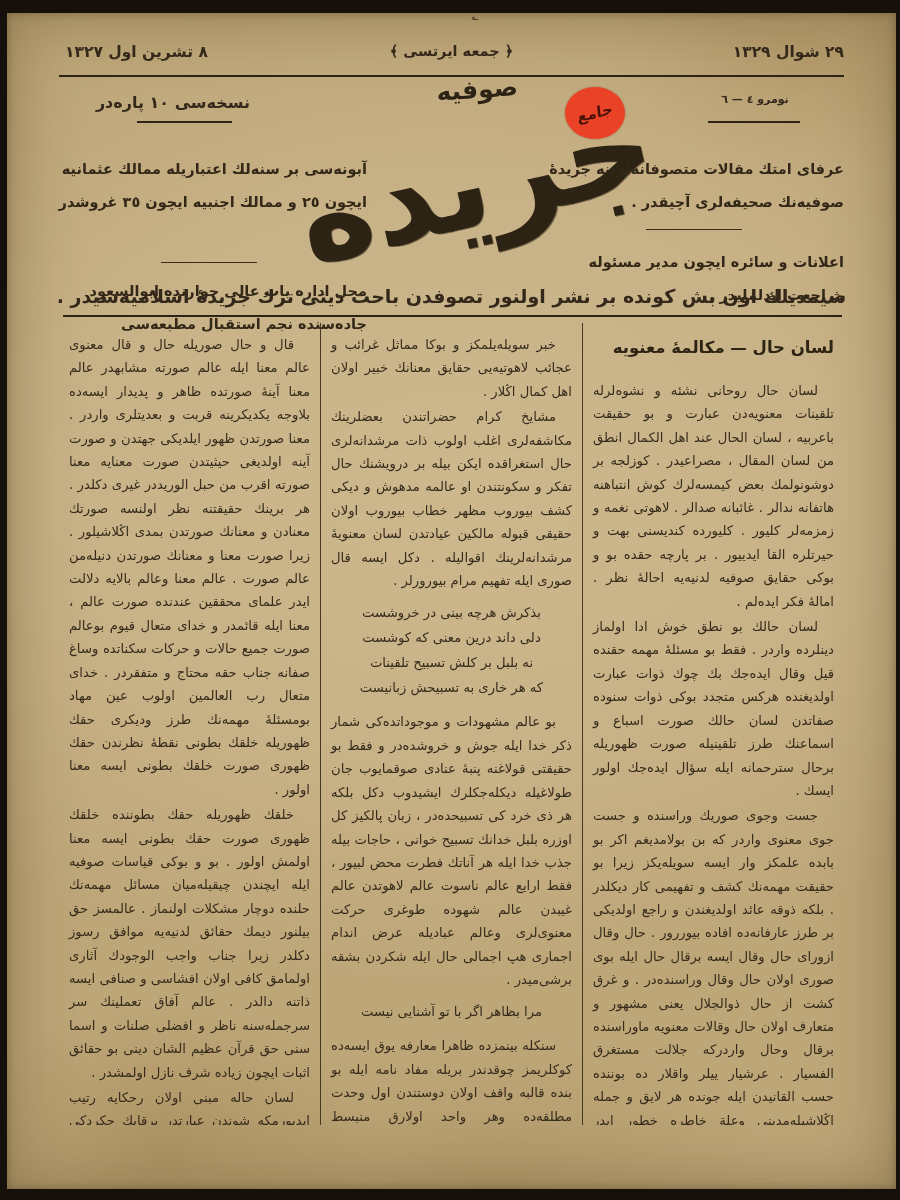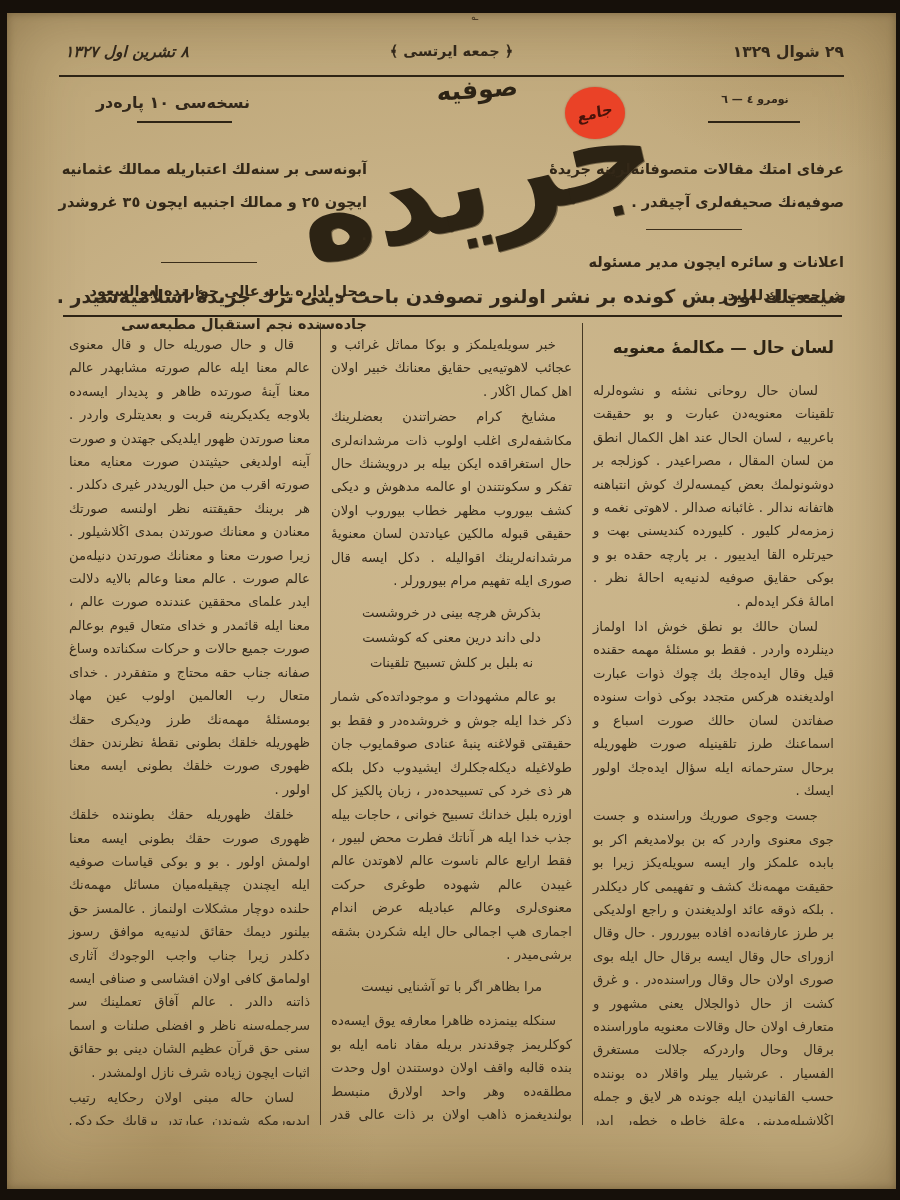--- a/index.html
+++ b/index.html
@@ -18,21 +18,21 @@
       radial-gradient(ellipse 700px 500px at 50% 40%, #cdb88e 0%, #c8b287 55%, #bda678 100%);
     box-shadow: inset 0 0 70px rgba(70,48,14,.38), inset 0 0 8px rgba(40,25,5,.35);
     color:#2e2518;
   }
   .abs{position:absolute;}
   
   .tiny-mark{top:-4px;left:428px;width:80px;text-align:center;font-size:12px;color:#4a3b26;letter-spacing:2px;}
   .date{top:30px;font-size:15.5px;font-weight:bold;color:#33281a;white-space:nowrap;}
   .date-right{right:52px;}
   .date-center{left:0;right:0;text-align:center;font-size:14.5px;}
-  .date-left{left:58px;font-style:italic;}
+  .date-left{left:58px;}
   .rule{background:#2e2415;}
   .rule-dates{top:62px;right:52px;left:52px;height:2.4px;}
   .issue{top:80px;right:66px;width:150px;text-align:center;font-size:11px;font-weight:bold;color:#33281a;}
   .rule-issue{top:108px;right:96px;width:92px;height:1.6px;}
   .price{top:80px;left:66px;width:200px;text-align:center;font-size:16px;font-weight:bold;color:#33281a;}
   .rule-price{top:108px;left:130px;width:95px;height:1.6px;}
   .masthead-top{top:62px;left:300px;width:340px;text-align:center;font-size:25px;font-weight:bold;color:#2c2315;transform:rotate(-4deg);letter-spacing:1px;}
   .masthead-main{
     top:68px;left:288px;width:360px;height:200px;
     display:flex;align-items:center;justify-content:center;
@@ -120,20 +120,21 @@
           <p>لسان حالك بو نطق خوش ادا اولماز دينلرده واردر . فقط بو مسئلۀ مهمه حقنده قيل وقال ايده‌جك بك چوك ذوات عبارت اولديغنده هركس متجدد بوكى ذوات سنوده صفاتدن لسان حالك صورت اسباع و اسماعنك طرز تلقينيله صورت ظهوريله برحال سترحمانه ايله سؤال ايده‌جك اولور ايسك .</p>
           <p>جست وجوى صوريك وراسنده و جست جوى معنوى واردر كه بن بولامديغم اكر بو بابده علمكز وار ايسه سويله‌يكز زيرا بو حقيقت مهمه‌نك كشف و تفهيمى كار ديكلدر . بلكه ذوقه عائد اولديغندن و راجع اولديكى بر طرز عارفانه‌ده افاده بيوررور . حال وقال ازوراى حال وقال ايسه برقال حال ايله بوى صورى اولان حال وقال وراسنده‌در . و غرق كشت از حال ذوالجلال يعنى مشهور و متعارف اولان حال وقالات معنويه ماوراسنده برقال وحال واردركه جلالت مستغرق الفسيار . عرشيار ييلر واقلار ده بوننده حسب القانيدن ايله جونده هر لايق و جمله اڭلاشيله‌مدينى وعلة خاطره خطور ايدر حالبوكه كافۀ اشيا لسان حال وقال معنوى ايله ناطق اسرار خدا مرشد راه هدى دليل وجود مولا مسيح جناب كبريادر من غير</p>
         </div>
         <div class="col">
           <p>خبر سويله‌يلمكز و بوكا مماثل غرائب و عجائب لاهوتيه‌يى حقايق معنانك خبير اولان اهل كمال اڭلار .</p>
           <p>مشايخ كرام حضراتندن بعضلرينك مكاشفه‌لرى اغلب اولوب ذات مرشدانه‌لرى حال استغراقده ايكن بيله بر درويشنك حال تفكر و سكونتندن او عالمه مدهوش و ديكى كشف بيوروب مظهر خطاب بيوروب اولان حقيقى قبوله مالكين عيادتدن لسان معنويۀ مرشدانه‌لرينك اقواليله . دكل ايسه قال صورى ايله تفهيم مرام بيورورلر .</p>
           <div class="verse">
             <div>بذكرش هرچه بينى در خروشست</div>
             <div>دلى داند درين معنى كه كوشست</div>
             <div>نه بلبل بر كلش تسبيح تلقينات</div>
+            <div>كه هر خارى به تسبيحش زبانيست</div>
           </div>
           <p>بو عالم مشهودات و موجوداتده‌كى شمار ذكر خدا ايله جوش و خروشده‌در و فقط بو حقيقتى قولاغنه پنبۀ عنادى صوقمايوب جان طولاغيله ديكله‌جكلرك ايشيدوب دكل بلكه هر ذى خرد كى تسبيحده‌در ، زبان پالكيز كل اوزره بلبل خدانك تسبيح خوانى ، حاجات بيله جذب خدا ايله هر آناتك فطرت محض لبيور ، فقط ارايع عالم ناسوت عالم لاهوتدن عالم غيبدن عالم شهوده طوغرى حركت معنوى‌لرى وعالم عباديله عرض اندام اجمارى هپ اجمالى حال ايله شكردن بشقه برشى‌ميدر .</p>
           <div class="verse">
             <div>مرا بظاهر اگر با تو آشنايى نيست</div>
           </div>
           <p>سنكله بينمزده ظاهرا معارفه يوق ايسه‌ده كوكلريمز چوقدندر بريله مفاد نامه ايله بو بنده قالبه واقف اولان دوستندن اول وحدت مطلقه‌ده وهر واحد اولارق منبسط بولنديغمزه ذاهب اولان بر ذات عالى قدر طرفندن سويلنمش اولسه‌يدى حال وقال معنويه‌يى برقات دها تحكيم و تقويه ايدر ظن ايدرم</p>
         </div>
         <div class="col">
           <p>قال و حال صوريله حال و قال معنوى عالم معنا ايله عالم صورته مشابهدر عالم معنا آينۀ صورتده ظاهر و پديدار ايسه‌ده بلاوجه يكديكرينه قربت و بعديتلرى واردر . معنا صورتدن ظهور ايلديكى جهتدن و صورت آينه اولديغى حيثيتدن صورت معنايه معنا صورته اقرب من حبل الوريددر غيرى دكلدر . هر برينك حقيقتنه نظر اولنسه صورتك معنادن و معنانك صورتدن بمدى اڭلاشيلور . زيرا صورت معنا و معنانك صورتدن دنيله‌من عالم صورت . عالم معنا وعالم بالايه دلالت ايدر علماى محققين عندنده صورت عالم ، معنا ايله قائمدر و خداى متعال قيوم بوعالم صورت جميع حالات و حركات سكناتده وساغ صفانه جناب حقه محتاج و متفقردر . خداى متعال رب العالمين اولوب عين مهاد بومسئلۀ مهمه‌نك طرز وديكرى حقك ظهوريله خلقك بطونى نقطۀ نظرندن حقك ظهورى صورت خلقك بطونى ايسه معنا اولور .</p>
           <p>خلقك ظهوريله حقك بطوننده خلقك ظهورى صورت حقك بطونى ايسه معنا اولمش اولور . بو و بوكى قياسات صوفيه ايله ايچندن چيقيله‌ميان مسائل مهمه‌نك حلنده دوچار مشكلات اولنماز . عالمسز حق بيلنور ديمك حقائق لدنيه‌يه موافق رسوز دكلدر زيرا جناب واجب الوجودك آثارى اولمامق كافى اولان افشاسى و صنافى ايسه ذاتنه دالدر . عالم آفاق تعملينك سر سرجمله‌سنه ناظر و افضلى صلنات و اسما سنى حق قرآن عظيم الشان دينى بو حقائق اثبات ايچون زياده شرف نازل اولمشدر .</p>

